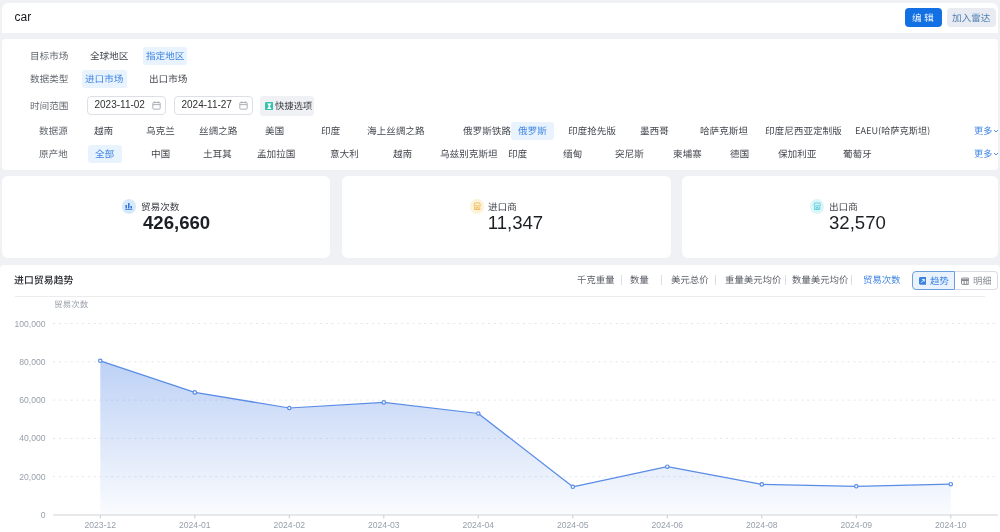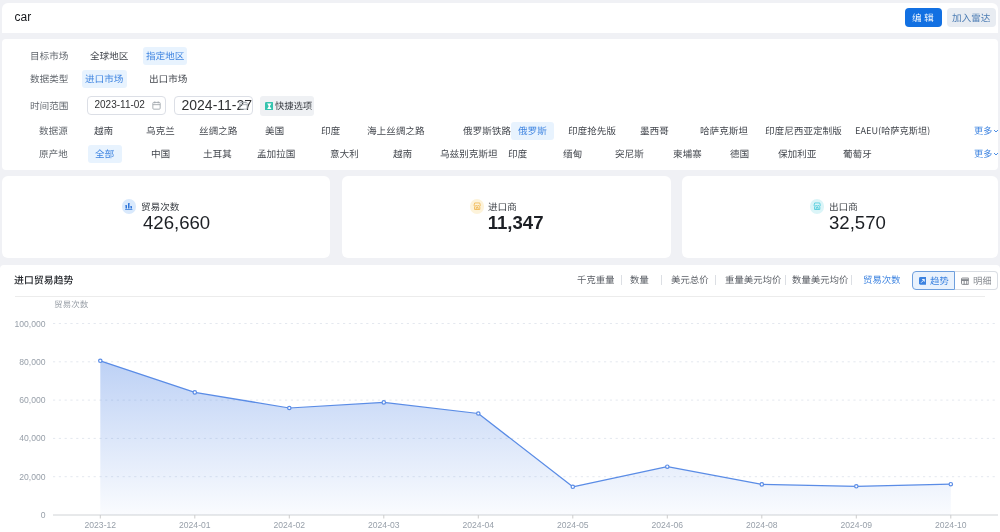--- a/index.html
+++ b/index.html
@@ -204,21 +204,21 @@
     </div>
 <div style="position:absolute;left:87px;top:96px;width:79px;height:19px;background:#fff;border:1px solid #dcdfe6;border-radius:4px"></div>
 <div style="position:absolute;left:94.5px;top:98.3px;font-size:10px;line-height:14.4px;color:#303133;font-weight:400;letter-spacing:0;white-space:nowrap">2023-11-02</div>
 <div style="position:absolute;left:151.5px;top:101px">
       <svg style="display:block" width="9" height="9" viewBox="0 0 16 16" fill="none" stroke="#a2a7ad" stroke-width="1.6">
         <rect x="1.5" y="2.5" width="13" height="12" rx="1.5"></rect>
         <path d="M1.5 6.5h13M5 .8v3.4M11 .8v3.4"></path>
       </svg>
     </div>
 <div style="position:absolute;left:174px;top:96px;width:79px;height:19px;background:#fff;border:1px solid #dcdfe6;border-radius:4px"></div>
-<div style="position:absolute;left:181.5px;top:98.3px;font-size:14px;line-height:14.4px;color:#303133;font-weight:400;letter-spacing:0;white-space:nowrap">2024-11-27</div>
+<div style="position:absolute;left:181.5px;top:98.3px;font-size:10px;line-height:14.4px;color:#303133;font-weight:400;letter-spacing:0;white-space:nowrap">2024-11-27</div>
 <div style="position:absolute;left:238.5px;top:101px">
       <svg style="display:block" width="9" height="9" viewBox="0 0 16 16" fill="none" stroke="#a2a7ad" stroke-width="1.6">
         <rect x="1.5" y="2.5" width="13" height="12" rx="1.5"></rect>
         <path d="M1.5 6.5h13M5 .8v3.4M11 .8v3.4"></path>
       </svg>
     </div>
 <div style="position:absolute;left:259.5px;top:96px;width:54px;height:19.5px;background:#eff1f4;border-radius:3px"></div>
 <div style="position:absolute;left:264.5px;top:101.5px">
       <svg style="display:block" width="8.6" height="8.6" viewBox="0 0 16 16">
         <rect width="16" height="16" rx="2.5" fill="#35c3ae"></rect>
@@ -490,37 +490,37 @@
       </svg>
     </div>
 <div style="position:absolute;left:141.0px;top:201.5px">
       <svg style="display:block;" width="38.40" height="9.60" viewBox="0 -880 4000 1000" fill="#3c4046">
         <use href="#g95" x="0"></use>
         <use href="#g96" x="1000"></use>
         <use href="#g97" x="2000"></use>
         <use href="#g16" x="3000"></use>
       </svg>
     </div>
-<div style="position:absolute;left:143.0px;top:209.9px;font-size:18.6px;line-height:26.8px;color:#1c1f24;font-weight:400;letter-spacing:0;white-space:nowrap">426,660</div>
+<div style="position:absolute;left:143.0px;top:209.9px;font-size:18.6px;line-height:26.8px;color:#1c1f24;font-weight:700;letter-spacing:0;white-space:nowrap">426,660</div>
 <div style="position:absolute;left:342px;top:176px;width:329.0px;height:82px;background:#fff;border-radius:6px"></div>
 <div style="position:absolute;left:469.5px;top:199.3px;width:14.4px;height:14.4px;background:#fdf3da;border-radius:50%"></div>
 <div style="position:absolute;left:472.6px;top:202.4px">
       <svg style="display:block" width="8.4" height="8.4" viewBox="0 0 16 16" fill="none" stroke="#efb041" stroke-width="1.7">
         <path d="M2 6.2 3.2 1.8h9.6L14 6.2c0 1.1-.9 2-2 2s-2-.9-2-2c0 1.1-.9 2-2 2s-2-.9-2-2c0 1.1-.9 2-2 2s-2-.9-2-2z" stroke-width="1.4"></path>
         <path d="M3 8.8v5.4h10V8.8M6.2 14v-3.6h3.6V14" stroke-width="1.5"></path>
       </svg>
     </div>
 <div style="position:absolute;left:487.7px;top:201.5px">
       <svg style="display:block;" width="28.80" height="9.60" viewBox="0 -880 3000 1000" fill="#3c4046">
         <use href="#g20" x="0"></use>
         <use href="#g21" x="1000"></use>
         <use href="#g98" x="2000"></use>
       </svg>
     </div>
-<div style="position:absolute;left:487.7px;top:209.9px;font-size:18.6px;line-height:26.8px;color:#1c1f24;font-weight:700;letter-spacing:0;white-space:nowrap">11,347</div>
+<div style="position:absolute;left:487.7px;top:209.9px;font-size:18.6px;line-height:26.8px;color:#1c1f24;font-weight:400;letter-spacing:0;white-space:nowrap">11,347</div>
 <div style="position:absolute;left:682px;top:176px;width:316.0px;height:82px;background:#fff;border-radius:6px"></div>
 <div style="position:absolute;left:810.0px;top:199.3px;width:14.4px;height:14.4px;background:#dbf5f8;border-radius:50%"></div>
 <div style="position:absolute;left:813.1px;top:202.4px">
       <svg style="display:block" width="8.4" height="8.4" viewBox="0 0 16 16" fill="none" stroke="#3ec7d8" stroke-width="1.7">
         <path d="M2 6.2 3.2 1.8h9.6L14 6.2c0 1.1-.9 2-2 2s-2-.9-2-2c0 1.1-.9 2-2 2s-2-.9-2-2c0 1.1-.9 2-2 2s-2-.9-2-2z" stroke-width="1.4"></path>
         <path d="M3 8.8v5.4h10V8.8M6.2 14v-3.6h3.6V14" stroke-width="1.5"></path>
       </svg>
     </div>
 <div style="position:absolute;left:828.5px;top:201.5px">
       <svg style="display:block;" width="28.80" height="9.60" viewBox="0 -880 3000 1000" fill="#3c4046">

